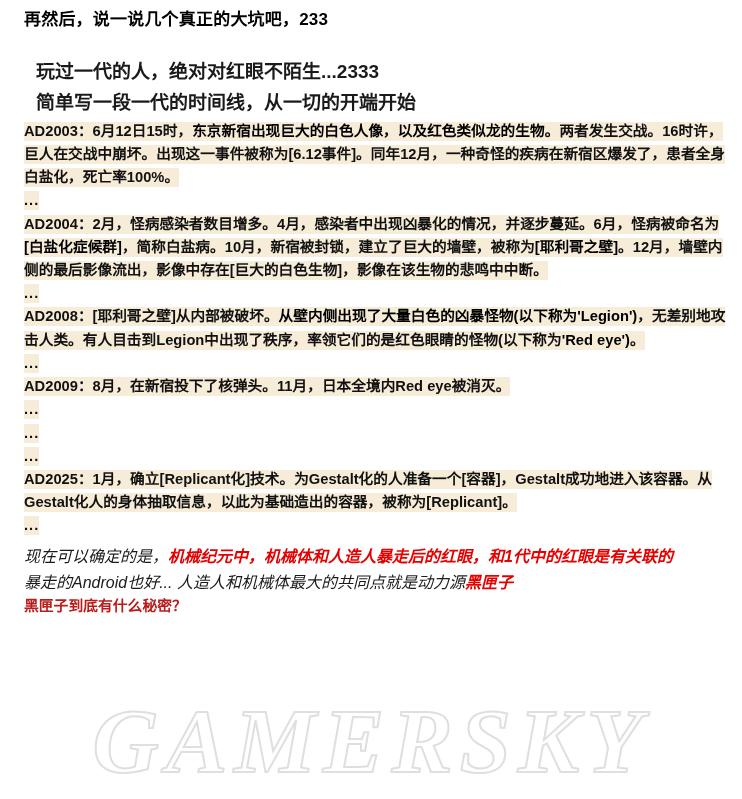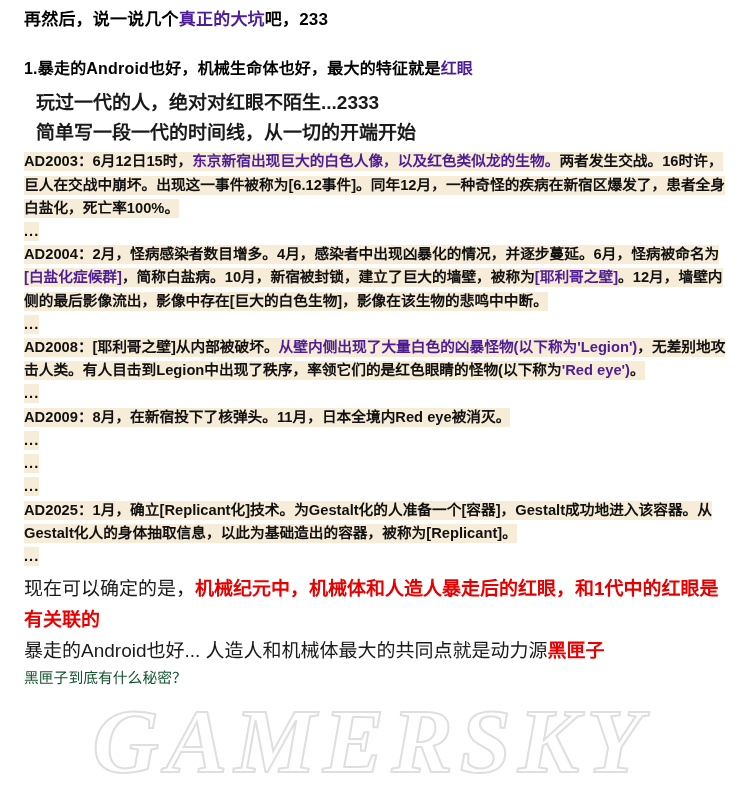--- a/index.html
+++ b/index.html
@@ -104,50 +104,50 @@
   }
   .p-dots {
     font-size: 14.7px;
     font-weight: 700;
     line-height: 1.58;
     margin: 0;
     color: #111111;
     letter-spacing: 1px;
   }
 
-  .red { color: #4c1d95; }
+  .red { color: #000000; }
   .red-b { color: #e60000; font-weight: 700; }
 
   .p-tail {
-    font-size: 19px;
+    font-size: 16px;
     line-height: 1.62;
     margin: 0;
     color: #1a1a1a;
+    font-style: italic;
   }
   .p-final {
     font-size: 14.8px;
     line-height: 1.62;
     margin: 0;
-    color: #14532d;
-    font-weight: 400;
+    color: #b91c1c;
+    font-weight: 700;
   }
   .spacer-6 { height: 6px; }
 </style>
 </head>
 <body>
 
 <div id="watermark-layer">
   <div class="wm-big">GAMERSKY</div>
 </div>
 
 <div id="content">
 
   <h2 class="h-main"><span>再然后，说一说几个</span><span class="red">真正的大坑</span><span>吧，233</span></h2>
 
-  <h3 class="h-sub"><span>1.暴走的Android也好，机械生命体也好，最大的特征就是</span><span class="red">红眼</span></h3>
 
   <p class="p-plain">玩过一代的人，绝对对红眼不陌生...2333</p>
   <p class="p-plain">简单写一段一代的时间线，从一切的开端开始</p>
 
   <div id="timeline-container">
       <p class="p-hl"><span class="mk"><span>AD2003：6月12日15时，</span><span class="red">东京新宿出现巨大的白色人像，以及红色类似龙的生物。</span><span>两者发生交战。16时许，巨人在交战中崩坏。出现这一事件被称为[6.12事件]。同年12月，一种奇怪的疾病在新宿区爆发了，患者全身白盐化，死亡率100%。</span></span></p>
       <p class="p-dots"><span class="mk">...</span></p>
       <p class="p-hl"><span class="mk"><span>AD2004：2月，怪病感染者数目增多。4月，感染者中出现凶暴化的情况，并逐步蔓延。6月，怪病被命名为</span><span class="red">[白盐化症候群]</span><span>，简称白盐病。10月，新宿被封锁，建立了巨大的墙壁，被称为</span><span class="red">[耶利哥之壁]</span><span>。12月，墙壁内侧的最后影像流出，影像中存在[巨大的白色生物]，影像在该生物的悲鸣中中断。</span></span></p>
       <p class="p-dots"><span class="mk">...</span></p>
       <p class="p-hl"><span class="mk"><span>AD2008：[耶利哥之壁]从内部被破坏。</span><span class="red">从壁内侧出现了大量白色的凶暴怪物(以下称为'Legion')</span><span>，无差别地攻击人类。有人目击到Legion中出现了秩序，率领它们的是红色眼睛的怪物(以下称为</span><span class="red">'Red eye')</span><span>。</span></span></p>

